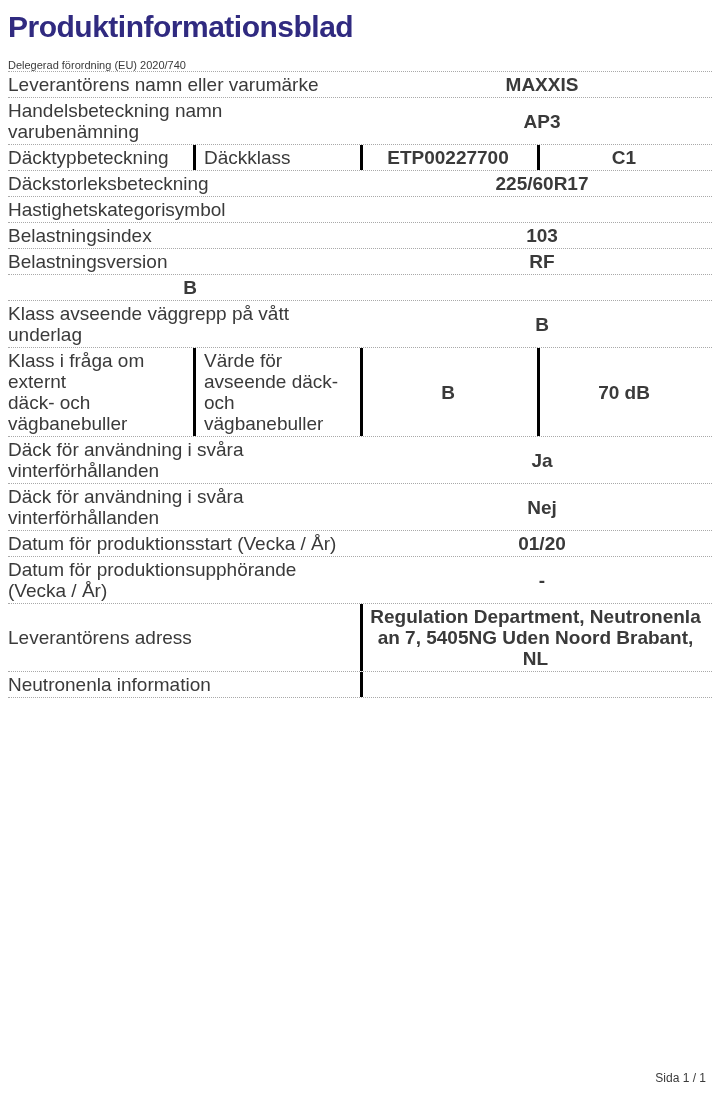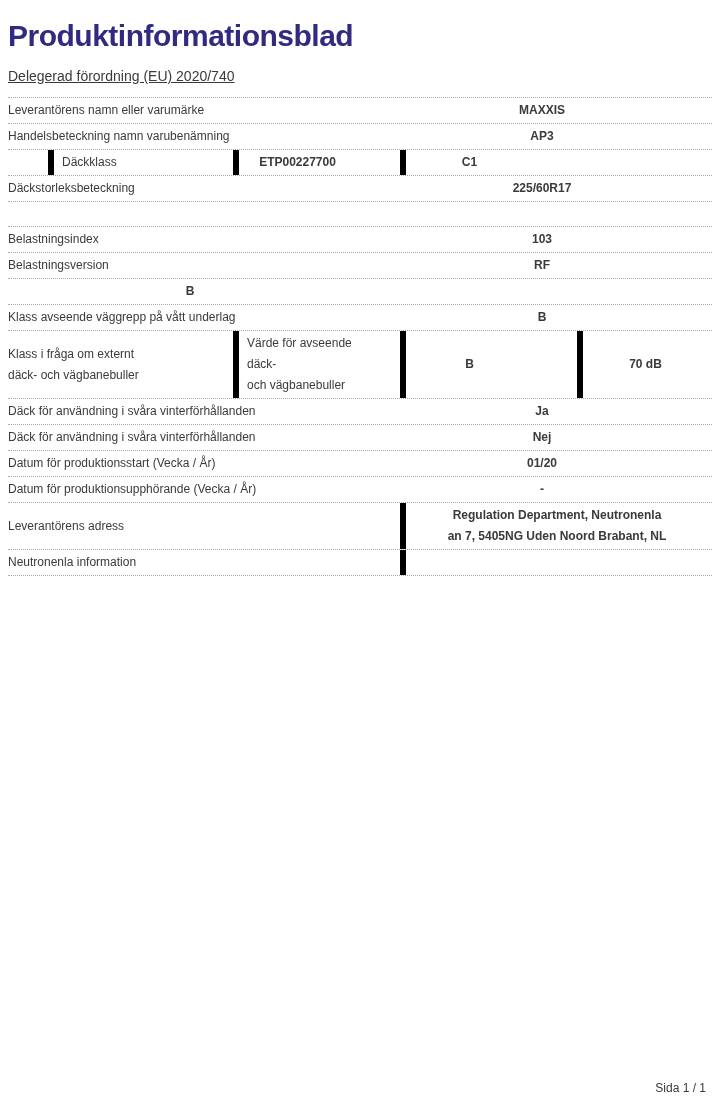--- a/index.html
+++ b/index.html
@@ -6,64 +6,62 @@
   html, body { margin: 0; padding: 0; }
   body {
     width: 720px;
     height: 1111px;
     background: #ffffff;
     font-family: "Liberation Sans", sans-serif;
     color: #3a3a3a;
     position: relative;
     overflow: hidden;
   }
-  .doc { padding: 19px 8px 0 8px; }
+  .doc { padding: 10px 8px 0 8px; }
 
   h1.title {
     margin: 0 0 16px 0;
     font-size: 30px;
     font-weight: bold;
     color: #302a80;
     letter-spacing: -0.5px;
     line-height: 1.1;
   }
   .subtitle {
-    font-size: 14px;
+    font-size: 11px;
     color: #3a3a3a;
-    margin-bottom: 13px;
-    text-decoration: underline;
   }
 
   .table { border-top: 1px dotted #a9a9a9; width: 704px; }
   .row {
     display: grid;
     grid-template-columns: 185px 167px 177px 175px;
     border-bottom: 1px dotted #a9a9a9;
     align-items: stretch;
     min-height: 25px;
   }
   .cell {
-    font-size: 12px;
+    font-size: 19px;
     line-height: 21px;
     padding: 2px 4px 2px 0;
     display: flex;
     align-items: center;
     white-space: pre-line;
   }
   .span2 { grid-column: span 2; }
   .label { justify-content: flex-start; text-align: left; }
   .value { justify-content: center; text-align: center; font-weight: bold; }
   .value.span2 { padding-left: 16px; }
-  .vsep { border-left: 6px solid #000000; padding-left: 8px; margin-left: 40px; }
+  .vsep { border-left: 3px solid #000000; padding-left: 8px; }
   .vsep.value { padding-left: 0; }
 
   .footer {
     position: absolute;
     right: 14px;
-    bottom: 16px;
+    bottom: 26px;
     font-size: 12px;
     color: #3a3a3a;
   }
 </style>
 </head>
 <body>
 
 <div class="doc">
 
   <h1 class="title">Produktinformationsblad</h1>
@@ -75,31 +73,33 @@
       <div class="cell label span2">Leverantörens namn eller varumärke</div>
       <div class="cell value span2">MAXXIS</div>
     </div>
 
     <div class="row">
       <div class="cell label span2">Handelsbeteckning namn varubenämning</div>
       <div class="cell value span2">AP3</div>
     </div>
 
     <div class="row">
+      <div class="cell label">Däcktypbeteckning</div>
       <div class="cell label vsep">Däckklass</div>
       <div class="cell value vsep">ETP00227700</div>
       <div class="cell value vsep">C1</div>
     </div>
 
     <div class="row">
       <div class="cell label span2">Däckstorleksbeteckning</div>
       <div class="cell value span2">225/60R17</div>
     </div>
 
     <div class="row">
+      <div class="cell label span2">Hastighetskategorisymbol</div>
     </div>
 
     <div class="row">
       <div class="cell label span2">Belastningsindex</div>
       <div class="cell value span2">103</div>
     </div>
 
     <div class="row">
       <div class="cell label span2">Belastningsversion</div>
       <div class="cell value span2">RF</div>

